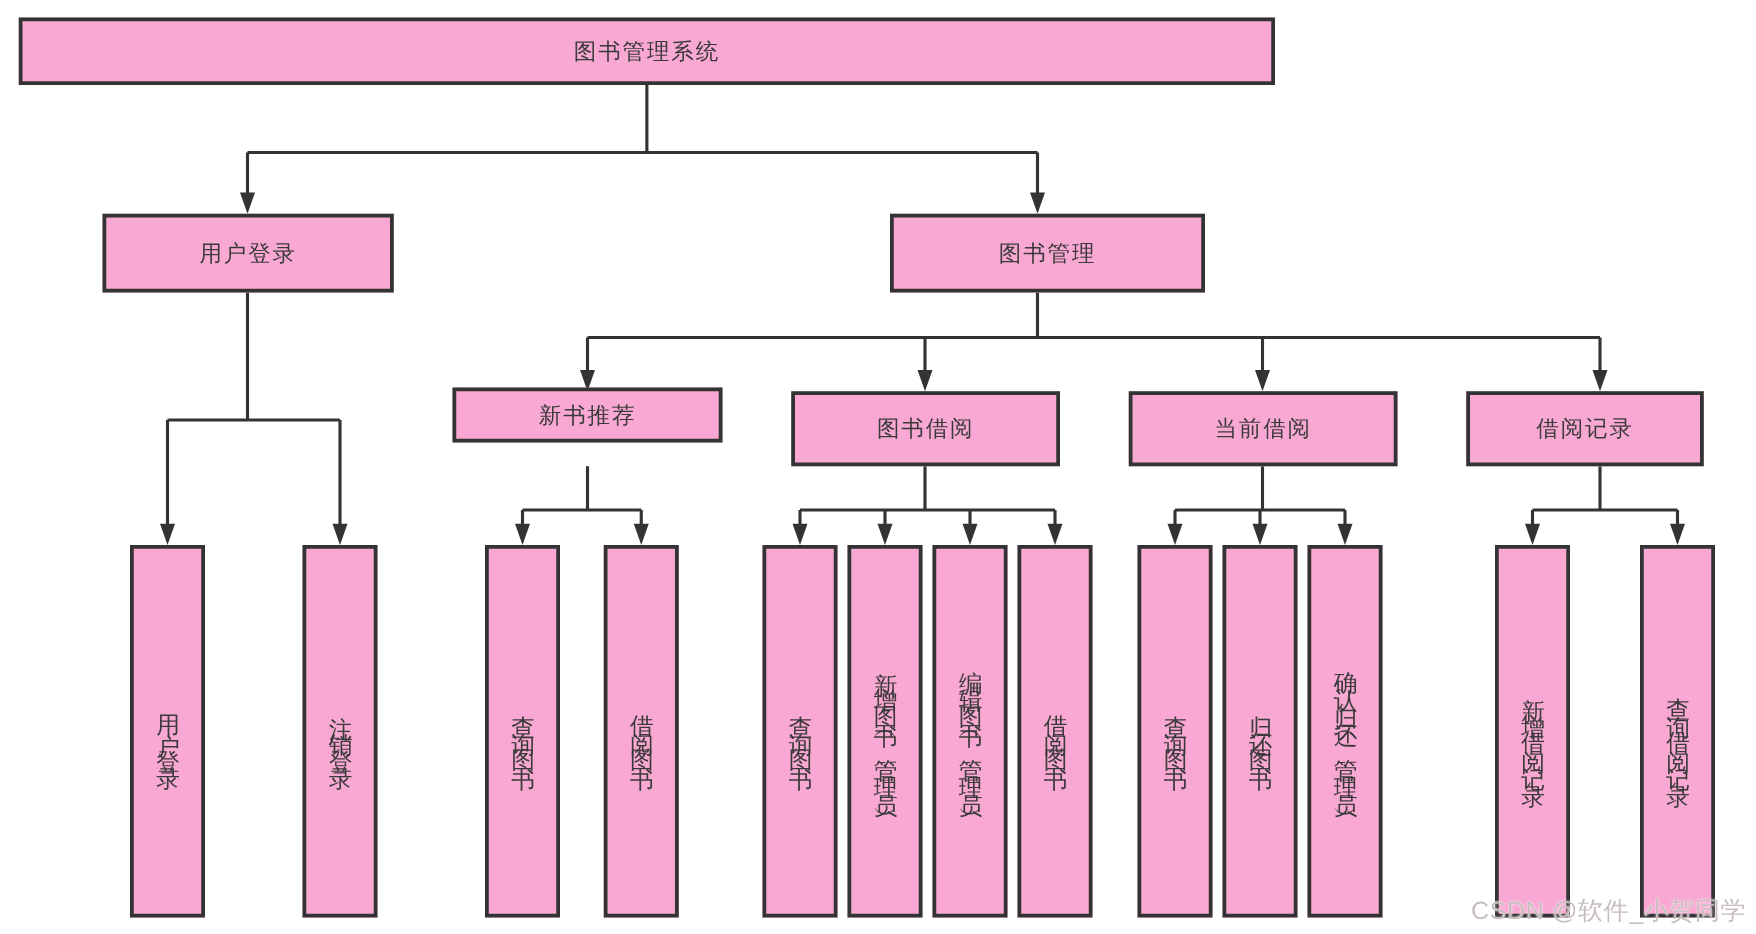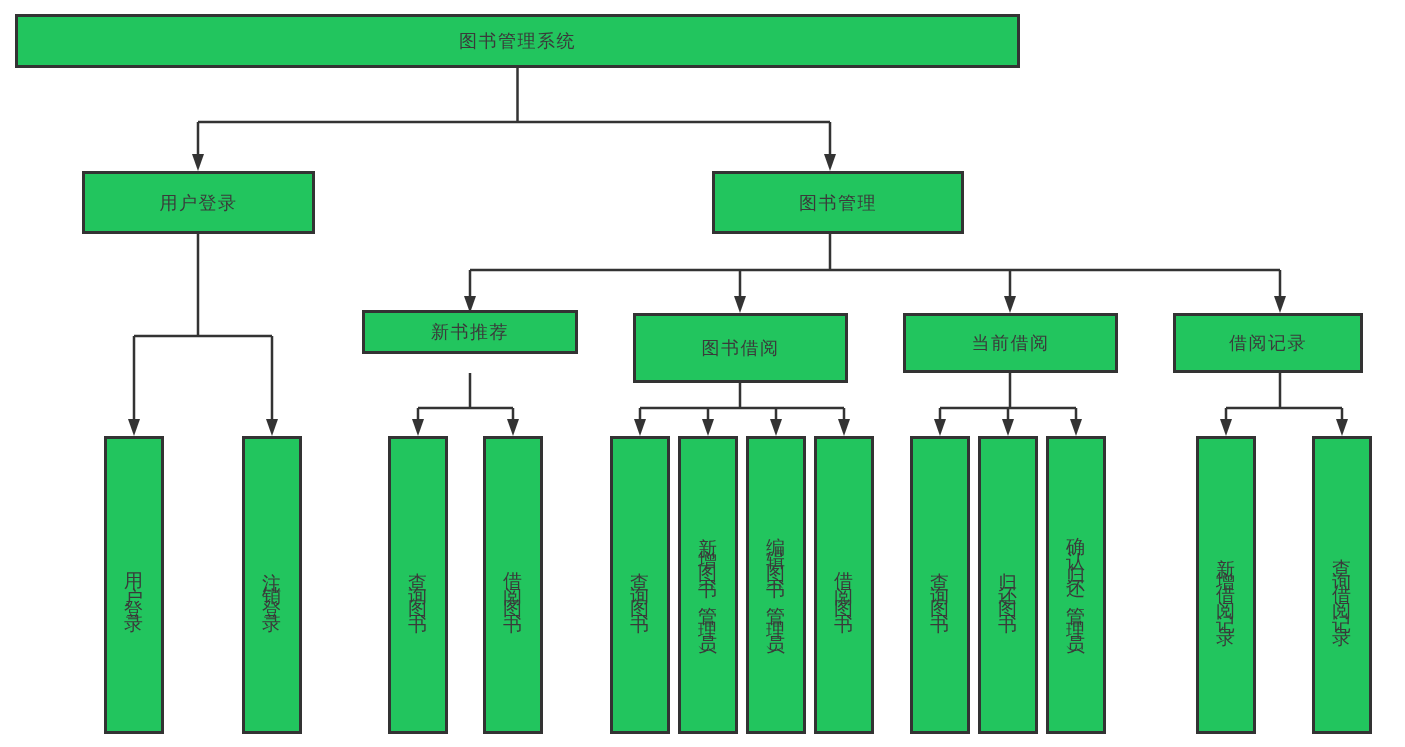--- a/index.html
+++ b/index.html
@@ -3,21 +3,21 @@
 <meta charset="utf-8">
 <style>
   html,body{margin:0;padding:0;}
   body{
     width:1405px;height:747px;position:relative;background:#ffffff;
     font-family:"Liberation Sans","DejaVu Sans",sans-serif;overflow:hidden;
   }
   #stage{position:absolute;inset:0;width:1405px;height:747px;}
   svg.connectors{position:absolute;left:0;top:0;z-index:1;}
   .box{
-    position:absolute;box-sizing:border-box;background:#22c55e;
+    position:absolute;box-sizing:border-box;background:#f9a8d4;
     border:3px solid #333333;color:#3a3a3a;z-index:2;
     display:flex;align-items:center;justify-content:center;
     font-size:18px;letter-spacing:1.5px;text-align:center;
   }
   .box .vtext{
     writing-mode:vertical-rl;text-orientation:mixed;
     font-size:19px;letter-spacing:14px;line-height:1;
   }
   .watermark{
     position:absolute;z-index:3;right:8px;bottom:5px;
@@ -69,21 +69,21 @@
       <polygon points="1336,419 1348,419 1342,436"></polygon>
     </g>
   </svg>
 
   <div class="box" style="left:15px;top:14px;width:1005px;height:54px">图书管理系统</div>
 
   <div class="box" style="left:82px;top:171px;width:233px;height:63px">用户登录</div>
   <div class="box" style="left:712px;top:171px;width:252px;height:63px">图书管理</div>
 
   <div class="box" style="left:362px;top:310px;width:216px;height:44px">新书推荐</div>
-  <div class="box" style="left:633px;top:313px;width:215px;height:70px">图书借阅</div>
+  <div class="box" style="left:633px;top:313px;width:215px;height:60px">图书借阅</div>
   <div class="box" style="left:903px;top:313px;width:215px;height:60px">当前借阅</div>
   <div class="box" style="left:1173px;top:313px;width:190px;height:60px">借阅记录</div>
 
   <div class="box" style="left:104px;top:436px;width:60px;height:298px">
     <span class="vtext">用户登录</span>
   </div>
   <div class="box" style="left:242px;top:436px;width:60px;height:298px">
     <span class="vtext">注销登录</span>
   </div>
 
@@ -117,13 +117,14 @@
     <span class="vtext">确认归还（管理员）</span>
   </div>
 
   <div class="box" style="left:1196px;top:436px;width:60px;height:298px">
     <span class="vtext">新增借阅记录</span>
   </div>
   <div class="box" style="left:1312px;top:436px;width:60px;height:298px">
     <span class="vtext">查询借阅记录</span>
   </div>
 
+  <div class="watermark">CSDN @软件_小贺同学</div>
 </div>
 
 </body></html>

